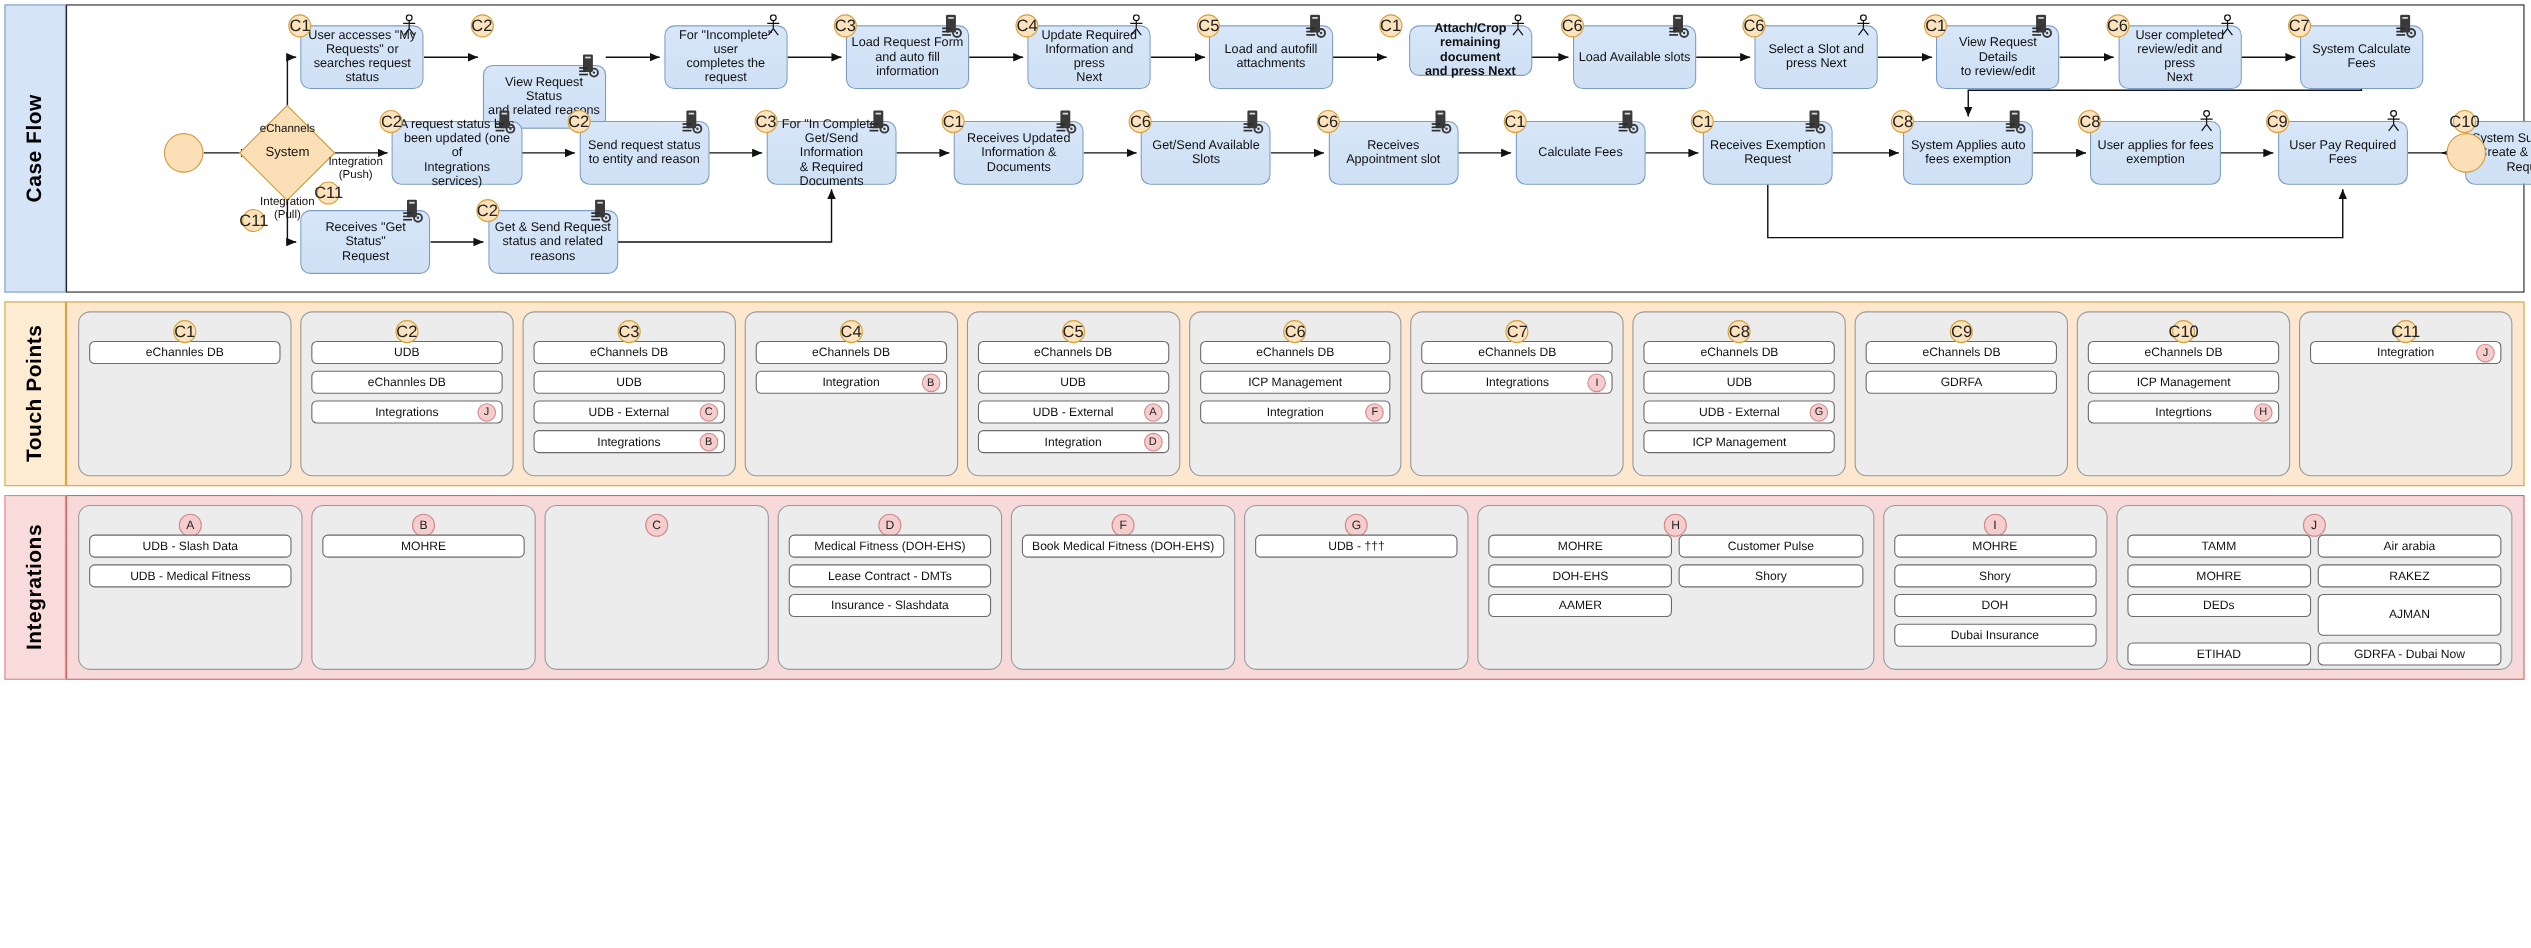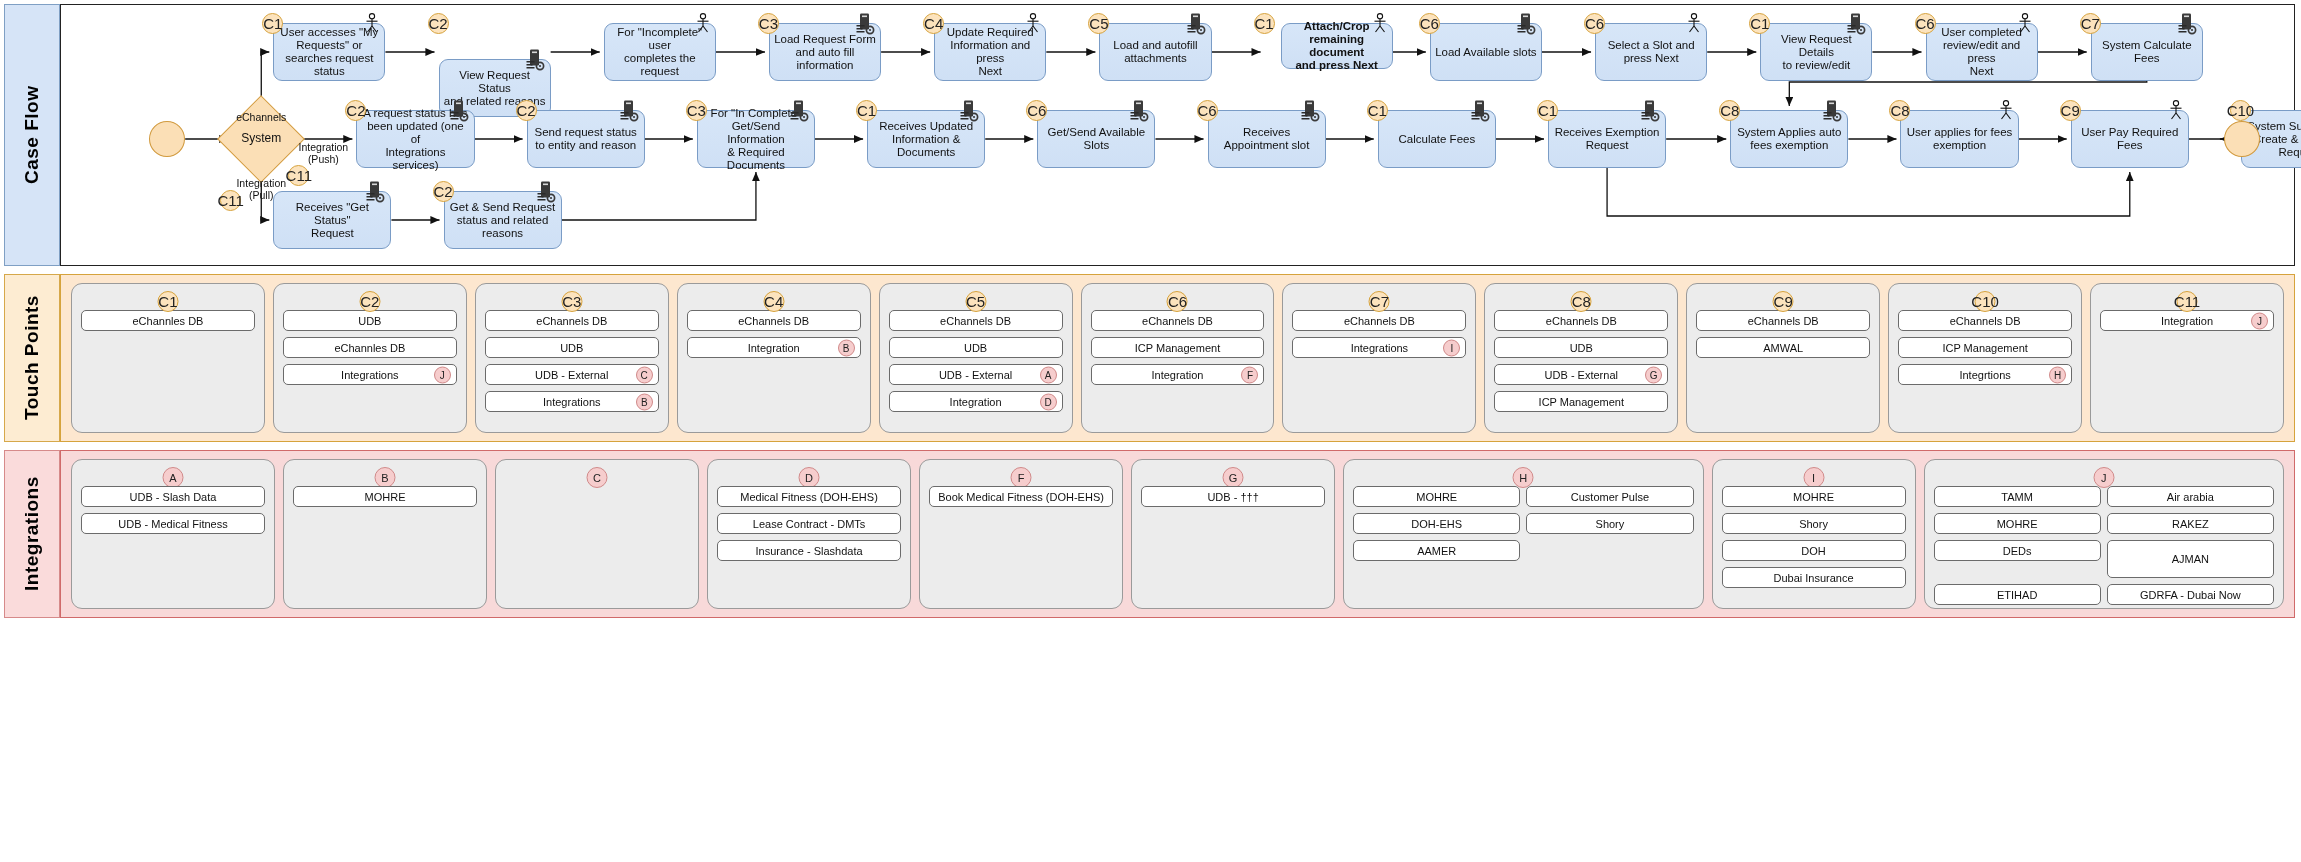--- a/index.html
+++ b/index.html
@@ -736,21 +736,21 @@
             <div class="pill">
               <span class="lbl">ICP Management</span>
             </div>
           </div>
           <div class="tp-card" style="flex: 1 1 0px;">
             <div class="chip">C9</div>
             <div class="pill">
               <span class="lbl">eChannels DB</span>
             </div>
             <div class="pill">
-              <span class="lbl">AMWAL</span>
+              <span class="lbl">GDRFA</span>
             </div>
           </div>
           <div class="tp-card" style="flex: 1 1 0px;">
             <div class="chip">C10</div>
             <div class="pill">
               <span class="lbl">eChannels DB</span>
             </div>
             <div class="pill">
               <span class="lbl">ICP Management</span>
             </div>

